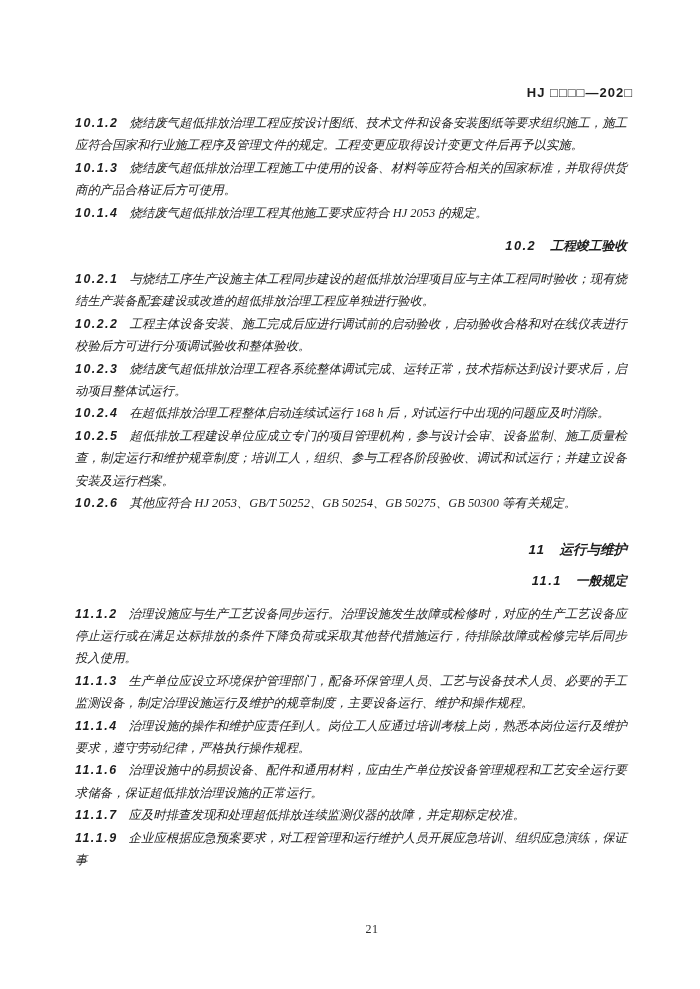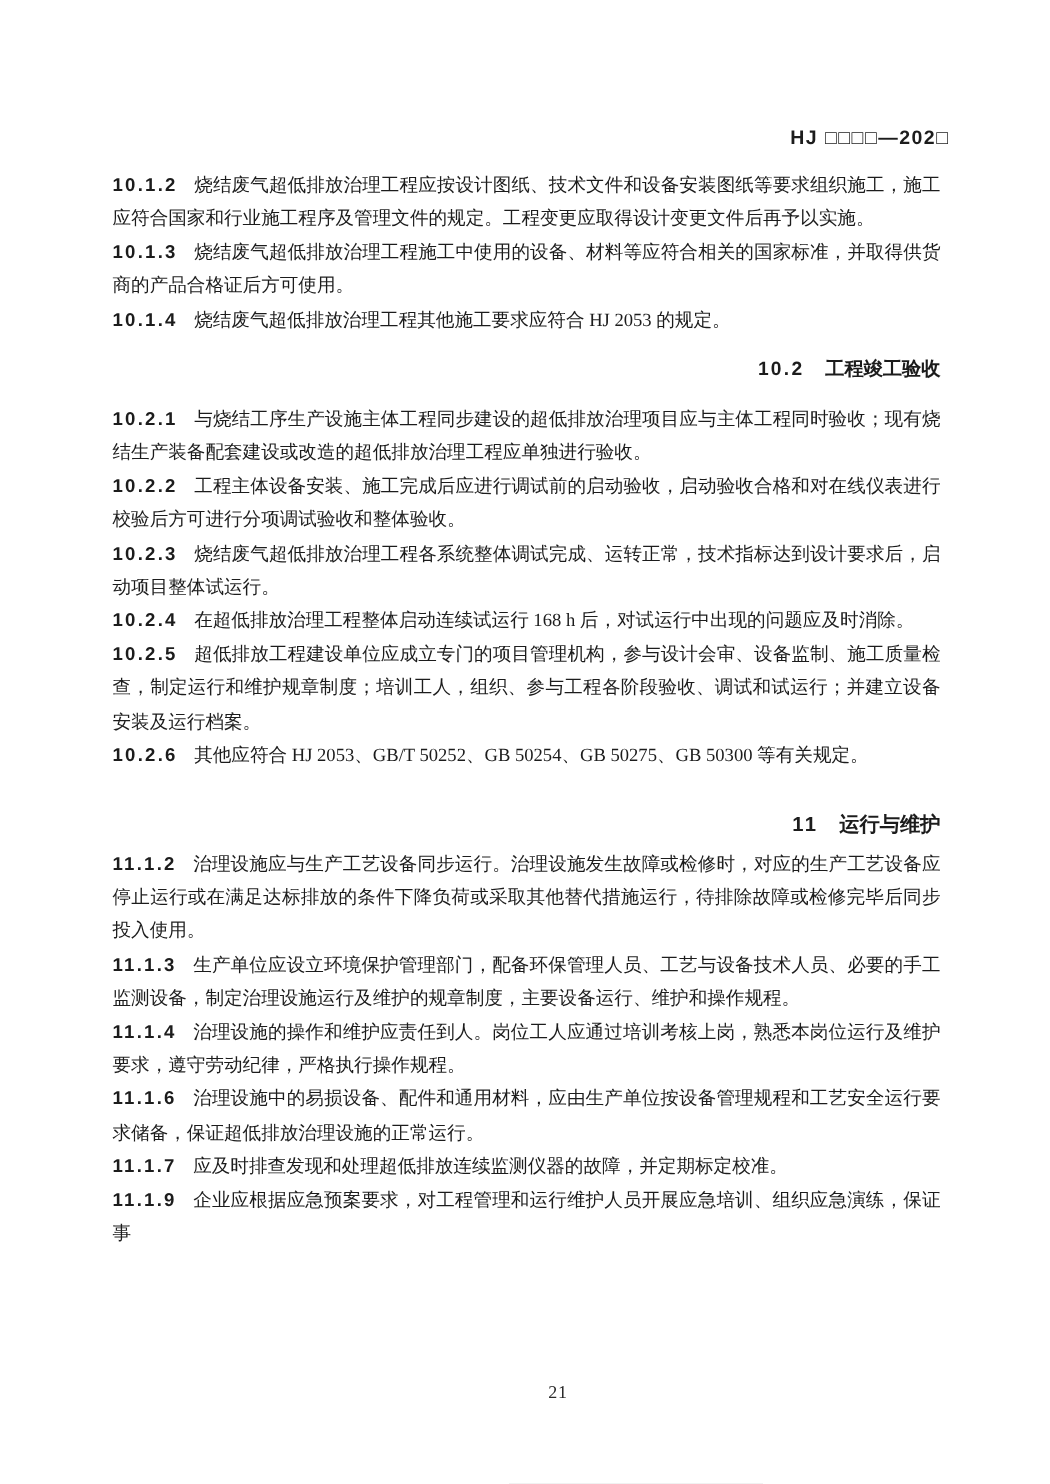--- a/index.html
+++ b/index.html
@@ -30,20 +30,21 @@
     font-size: 13px;
     letter-spacing: 1px;
     color: #1c1c1c;
     white-space: nowrap;
   }
   .page-body {
     position: absolute;
     top: 112px;
     left: 75px;
     width: 552px;
+    font-style: italic;
   }
   p.clause {
     margin: 0;
     font-size: 12.4px;
     line-height: 22.4px;
     text-align: justify;
     text-justify: inter-ideograph;
     word-break: break-all;
   }
   .clause-num {
@@ -101,20 +102,21 @@
       <p class="clause"><span class="clause-num">10.1.3</span><span class="clause-text">烧结废气超低排放治理工程施工中使用的设备、材料等应符合相关的国家标准，并取得供货商的产品合格证后方可使用。</span></p>
       <p class="clause"><span class="clause-num">10.1.4</span><span class="clause-text">烧结废气超低排放治理工程其他施工要求应符合 HJ 2053 的规定。</span></p>
       <div class="heading heading-level-2"><span class="heading-num">10.2</span><span class="heading-title">工程竣工验收</span></div>
       <p class="clause"><span class="clause-num">10.2.1</span><span class="clause-text">与烧结工序生产设施主体工程同步建设的超低排放治理项目应与主体工程同时验收；现有烧结生产装备配套建设或改造的超低排放治理工程应单独进行验收。</span></p>
       <p class="clause"><span class="clause-num">10.2.2</span><span class="clause-text">工程主体设备安装、施工完成后应进行调试前的启动验收，启动验收合格和对在线仪表进行校验后方可进行分项调试验收和整体验收。</span></p>
       <p class="clause"><span class="clause-num">10.2.3</span><span class="clause-text">烧结废气超低排放治理工程各系统整体调试完成、运转正常，技术指标达到设计要求后，启动项目整体试运行。</span></p>
       <p class="clause"><span class="clause-num">10.2.4</span><span class="clause-text">在超低排放治理工程整体启动连续试运行 168 h 后，对试运行中出现的问题应及时消除。</span></p>
       <p class="clause"><span class="clause-num">10.2.5</span><span class="clause-text">超低排放工程建设单位应成立专门的项目管理机构，参与设计会审、设备监制、施工质量检查，制定运行和维护规章制度；培训工人，组织、参与工程各阶段验收、调试和试运行；并建立设备安装及运行档案。</span></p>
       <p class="clause"><span class="clause-num">10.2.6</span><span class="clause-text">其他应符合 HJ 2053、GB/T 50252、GB 50254、GB 50275、GB 50300 等有关规定。</span></p>
       <div class="heading heading-level-1"><span class="heading-num">11</span><span class="heading-title">运行与维护</span></div>
+      <div class="heading heading-level-2"><span class="heading-num">11.1</span><span class="heading-title">一般规定</span></div>
       <p class="clause"><span class="clause-num">11.1.2</span><span class="clause-text">治理设施应与生产工艺设备同步运行。治理设施发生故障或检修时，对应的生产工艺设备应停止运行或在满足达标排放的条件下降负荷或采取其他替代措施运行，待排除故障或检修完毕后同步投入使用。</span></p>
       <p class="clause"><span class="clause-num">11.1.3</span><span class="clause-text">生产单位应设立环境保护管理部门，配备环保管理人员、工艺与设备技术人员、必要的手工监测设备，制定治理设施运行及维护的规章制度，主要设备运行、维护和操作规程。</span></p>
       <p class="clause"><span class="clause-num">11.1.4</span><span class="clause-text">治理设施的操作和维护应责任到人。岗位工人应通过培训考核上岗，熟悉本岗位运行及维护要求，遵守劳动纪律，严格执行操作规程。</span></p>
       <p class="clause"><span class="clause-num">11.1.6</span><span class="clause-text">治理设施中的易损设备、配件和通用材料，应由生产单位按设备管理规程和工艺安全运行要求储备，保证超低排放治理设施的正常运行。</span></p>
       <p class="clause"><span class="clause-num">11.1.7</span><span class="clause-text">应及时排查发现和处理超低排放连续监测仪器的故障，并定期标定校准。</span></p>
       <p class="clause"><span class="clause-num">11.1.9</span><span class="clause-text">企业应根据应急预案要求，对工程管理和运行维护人员开展应急培训、组织应急演练，保证事</span></p>
     </div>
 
   <div class="page-footer">
     <span class="page-number">21</span>

